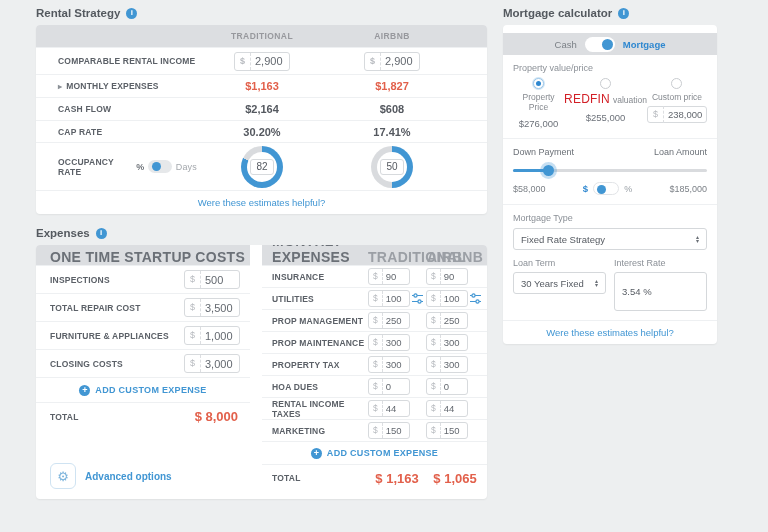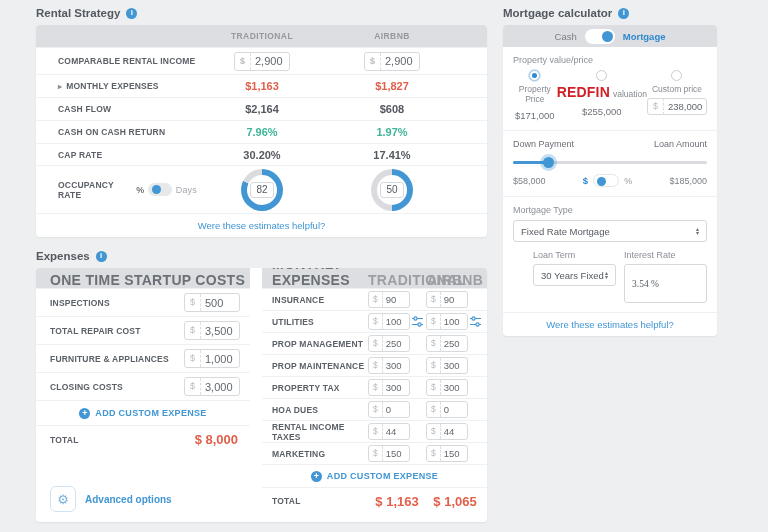--- a/index.html
+++ b/index.html
@@ -79,59 +79,59 @@
   .exp-left .total-row .lbl { flex:1; }
   .exp-right .total-row { height:27px; padding-left:10px; }
   .total-val { font-size:13px; font-weight:700; color:#e2604b; }
   .m-total { width:58px; text-align:center; }
 
   .advanced { margin-top:auto; display:flex; align-items:center; gap:9px; padding:6px 0 2px 14px; }
   .gear-btn { width:26px; height:26px; border:1px solid #cfe3f2; border-radius:6px; background:#fff; display:flex; align-items:center; justify-content:center; color:#7db4dc; font-size:13px; cursor:pointer; }
   .adv-label { font-size:10px; font-weight:700; color:#4196d3; }
 
   
-  .cash-band { height:22px; justify-content:center; gap:8px; }
+  .cash-band { height:22px; justify-content:center; gap:8px;margin-top:8px; }
   .cash-label { font-size:9.5px; color:#7c8187; }
   .mort-label { font-size:9.5px; font-weight:700; color:#2f88d0; }
   .cm-toggle { width:30px; height:15px; background:#fff; }
   .cm-toggle .knob { width:11px; height:11px; right:2px; }
 
   .m-section { padding:8px 10px 9px 10px; }
   .m-sec-label { font-size:9px; color:#8b9097; margin-bottom:5px; }
   .prop-grid { display:flex; text-align:center; }
   .prop-opt { flex:1; display:flex; flex-direction:column; align-items:center; gap:3px; }
   .radio { width:11px; height:11px; border-radius:50%; border:1px solid #c9ccd0; background:#fff; position:relative; }
   .radio.sel { border-color:#9cc6e9; box-shadow:0 0 0 1px rgba(65,150,211,.25); }
   .radio.sel::after { content:''; position:absolute; inset:2px; border-radius:50%; background:#2f88d0; }
   .prop-name { font-size:8.5px; color:#85898f; display:flex; gap:3px; align-items:baseline; justify-content:center; }
-  .redfin { color:#d21f26; font-weight:700; font-size:14px; letter-spacing:.2px; }
+  .redfin { color:#d21f26; font-weight:400; font-size:12px; letter-spacing:.2px; }
   .prop-val { font-size:9.5px; color:#6d727a; margin-top:3px; }
   .prop-opt .money { height:17px; margin-top:1px; }
   .prop-opt .money input { width:42px; font-size:9.5px; }
   .divider { border-top:1px solid #eef0f2; }
 
   .dp-head { display:flex; justify-content:space-between; font-size:9px; color:#6b7077; margin-bottom:8px; }
   .slider { position:relative; height:10px; margin-bottom:7px; }
   .slider .track { position:absolute; top:4px; left:0; right:0; height:3px; border-radius:2px; background:#d9dbde; }
   .slider .fill { position:absolute; top:4px; left:0; width:18%; height:3px; border-radius:2px; background:#4196d3; }
   .slider .thumb { position:absolute; top:0; left:calc(18% - 5px); width:11px; height:11px; border-radius:50%; background:#4196d3; box-shadow:0 0 0 3px rgba(65,150,211,.3); cursor:pointer; }
   .dp-vals { display:flex; align-items:center; justify-content:space-between; font-size:9px; color:#7c8187; }
   .dp-mid { display:flex; align-items:center; gap:5px; }
   .dol { color:#2f88d0; font-weight:700; font-size:9.5px; }
   .pct { color:#9aa0a6; font-size:9px; }
   .dp-toggle { width:26px; height:13px; background:#fff; border:1px solid #e2e4e7; }
   .dp-toggle .knob { width:9px; height:9px; left:3px; top:1.5px; }
 
   .select { height:22px; border:1px solid #d5d8db; border-radius:3px; background:#fff; display:flex; align-items:center; justify-content:space-between; padding:0 7px; cursor:pointer; }
   .select .sv { font-size:9.5px; color:#565b62; }
   .sort-arrows { display:flex; flex-direction:column; line-height:4px; font-size:6px; color:#6b7077; }
-  .ti-grid { display:flex; gap:8px; margin-top:8px;margin-left:20px; }
+  .ti-grid { display:flex; gap:8px; margin-top:8px; }
   .ti-col { flex:1; }
   .ti-col .m-sec-label { margin-bottom:4px; }
-  .text-input { width:100%; height:39px; border:1px solid #d5d8db; border-radius:3px; font-size:9.5px; color:#565b62; padding:12px 7px; outline:none; font-family:Liberation Serif, serif; }
+  .text-input { width:100%; height:39px; border:1px solid #d5d8db; border-radius:3px; font-size:9.5px; color:#565b62; padding:12px 7px; outline:none; font-family:Liberation Sans, sans-serif; }
 
   svg { display:block; }
 </style>
 </head>
 <body>
 
 <div class="page">
 
   <div class="left-col">
 
@@ -171,25 +171,20 @@
         <span class="r-val red">$1,163</span>
         <span class="r-val red">$1,827</span>
       </div>
 
       <div class="r-row h-23">
         <span class="r-label">CASH FLOW</span>
         <span class="r-val">$2,164</span>
         <span class="r-val">$608</span>
       </div>
 
-      <div class="r-row h-23">
-        <span class="r-label">CASH ON CASH RETURN</span>
-        <span class="r-val green">7.96%</span>
-        <span class="r-val green">1.97%</span>
-      </div>
 
       <div class="r-row h-22">
         <span class="r-label">CAP RATE</span>
         <span class="r-val">30.20%</span>
         <span class="r-val">17.41%</span>
       </div>
 
       <div class="r-row h-occ">
         <span class="r-label" style="width:139px;">
           <span>OCCUPANCY RATE</span>
@@ -459,21 +454,21 @@
           </span>
         <span class="mort-label">Mortgage</span>
       </div>
 
       <div class="m-section">
         <div class="m-sec-label">Property value/price</div>
         <div class="prop-grid">
           <div class="prop-opt">
             <span class="radio sel"></span>
             <span class="prop-name">Property Price</span>
-            <span class="prop-val">$171,000</span>
+            <span class="prop-val">$276,000</span>
           </div>
           <div class="prop-opt">
             <span class="radio"></span>
             <span class="prop-name">
                 <span class="redfin">REDFIN</span>
                 <span>valuation</span>
               </span>
             <span class="prop-val">$255,000</span>
           </div>
           <div class="prop-opt">
@@ -510,21 +505,21 @@
           </span>
           <span>$185,000</span>
         </div>
       </div>
 
       <div class="divider"></div>
 
       <div class="m-section">
         <div class="m-sec-label">Mortgage Type</div>
         <div class="select">
-          <span class="sv">Fixed Rate Mortgage</span>
+          <span class="sv">Fixed Rate Strategy</span>
           <span class="sort-arrows">
               <span>▴</span>
               <span>▾</span>
             </span>
         </div>
         <div class="ti-grid">
           <div class="ti-col">
             <div class="m-sec-label">Loan Term</div>
             <div class="select">
               <span class="sv">30 Years Fixed</span>

